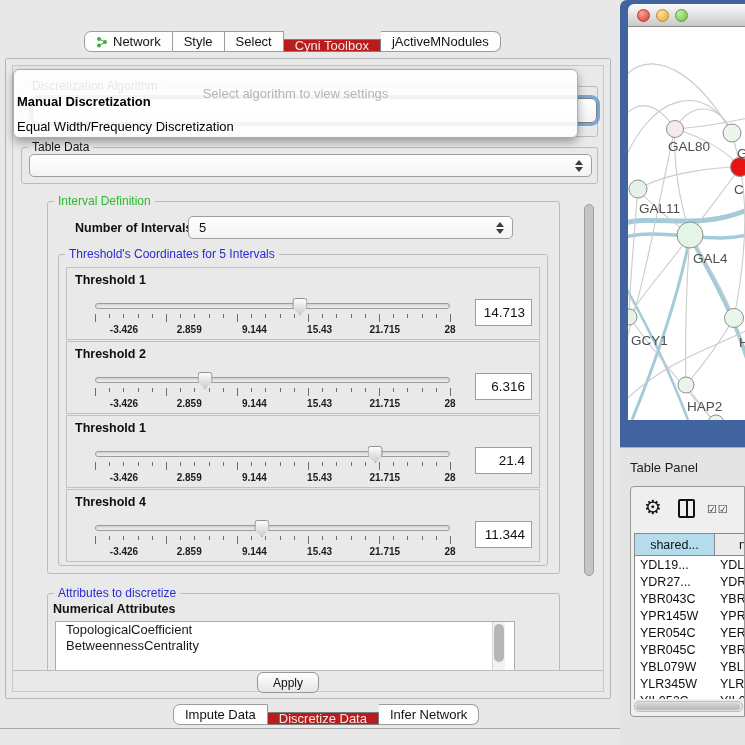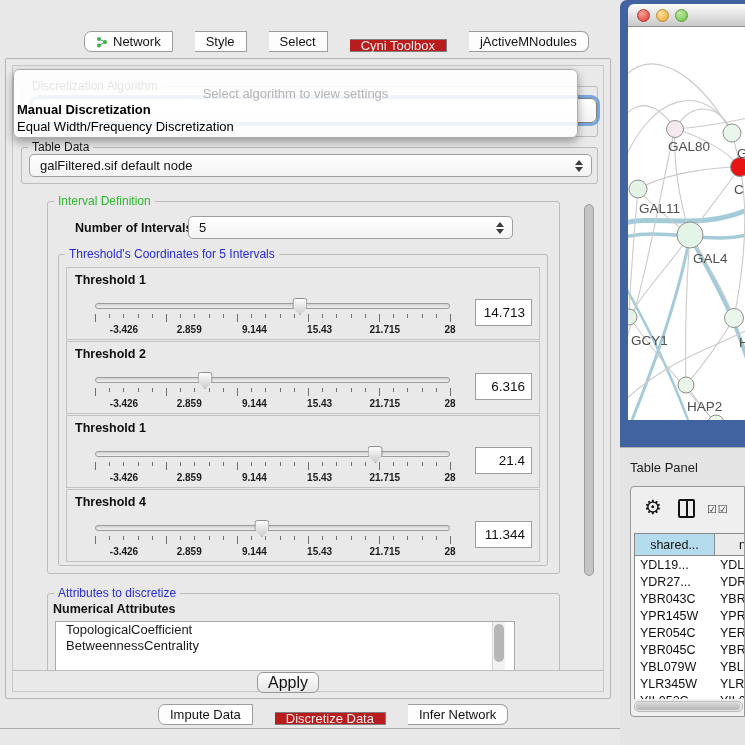--- a/index.html
+++ b/index.html
@@ -7,23 +7,23 @@
   .screen { position:relative; width:745px; height:745px; overflow:hidden; background:#e8e8e8; }
 
   
   .left-panel { position:absolute; left:0; top:0; width:620px; height:745px; background:#e8e8e8; }
   .titlebar { position:absolute; left:0; top:0; width:620px; height:28px; display:flex; align-items:center; padding:0 10px; }
   .tb-title { font-size:13px; color:#1c1c1c; }
   .tb-icons { margin-left:auto; display:flex; align-items:center; gap:9px; padding-right:2px; }
   .float-ic { display:inline-block; width:10px; height:10px; border:2px solid #2b2b2b; border-radius:1px; }
   .close-ic { font-size:14px; font-weight:bold; color:#1a1a1a; line-height:14px; }
 
-  .tabbar { position:absolute; display:flex; height:21px; z-index:5;gap:22px; }
+  .tabbar { position:absolute; display:flex; height:21px; z-index:5; }
   .tabbar.top { left:84px; top:31px; }
-  .tabbar.bottom { left:142px; top:704px;padding-left:16px; }
+  .tabbar.bottom { left:157px; top:704px;padding-left:16px; }
   .tab { display:flex; align-items:center; gap:5px; padding:0 11px; background:#fdfdfd; border:1px solid #9d9d9d; border-left:none; font-size:13px; color:#131313; white-space:nowrap; cursor:default; }
   .tab:first-child { border-left:1px solid #9d9d9d; border-radius:7px 0 0 7px; }
   .tab:last-child { border-radius:0 7px 7px 0; }
   .tab.sel { background:#b91c1c; color:#ececec; border-color:#7e7e7e;margin-top:8px; }
 
   .content-frame { position:absolute; left:5px; top:58px; width:606px; height:641px; border:1px solid #b6b6b6; border-radius:2px; background:#e9e9e9; }
   .inner-panel { position:absolute; left:6px; top:6px; width:592px; height:627px; border:1px solid #c9c9c9; background:#e9e9e9; }
 
   .groupbox { position:absolute; border:1px solid #bcbcbc; border-radius:3px; }
   .group-label { position:absolute; top:-8px; left:6px; background:#e9e9e9; padding:0 4px; font-size:12px; line-height:15px; white-space:nowrap; }
@@ -64,21 +64,21 @@
   .attr-title { position:absolute; left:5px; top:8px; font-size:12.5px; font-weight:bold; color:#101010; }
   .listbox { position:absolute; left:7px; top:27px; width:460px; height:120px; background:#fff; border:1px solid #ababab; overflow:hidden; }
   .list-item { height:16px; line-height:16px; font-size:13px; color:#1a1a1a; padding-left:10px; white-space:nowrap; }
   .list-vscroll { position:absolute; left:436px; top:0; width:13px; height:120px; background:#f2f2f2; border-left:1px solid #d5d5d5; }
   .list-vthumb { position:absolute; left:1px; top:2px; width:10px; height:38px; background:#b6b6b6; border-radius:5px; }
 
   .vscroll { position:absolute; left:571px; top:124px; width:11px; height:478px; }
   .vthumb { position:absolute; left:0; width:10px; top:14px; height:372px; background:#c4c4c4; border:1px solid #9e9e9e; border-radius:6px; }
 
   .south-line { position:absolute; left:0; top:604px; width:100%; border-top:1px solid #bdbdbd; }
-  .apply-btn { position:absolute; left:244px; top:606px; width:62px; height:21px; background:linear-gradient(#ffffff,#e6e6e6); border:1px solid #969696; border-radius:6px; font-size:16px; color:#111; font-family:"Liberation Sans",sans-serif; }
+  .apply-btn { position:absolute; left:244px; top:606px; width:62px; height:21px; background:linear-gradient(#ffffff,#e6e6e6); border:1px solid #969696; border-radius:6px; font-size:12px; color:#111; font-family:"Liberation Sans",sans-serif; }
 
   .popup { position:absolute; left:13px; top:69px; width:565px; height:69px; background:rgba(255,255,255,0.89); border:1px solid #adadad; border-radius:6px; box-shadow:0 4px 10px rgba(0,0,0,0.35); z-index:30; }
   .popup-ph { position:absolute; top:16px; left:0; right:0; text-align:center; color:#b4b4b4; font-size:13px; }
   .popup-item { position:absolute; left:3px; font-size:13px; color:#000; white-space:nowrap; }
   .popup-item.hl { font-weight:bold; }
 
   .win-bottom-line { position:absolute; left:0; top:728px; width:620px; border-top:1px solid #ababab; }
 
   
   .right-panel { position:absolute; left:620px; top:0; width:125px; height:745px; background:#e4e4e4; }
@@ -144,21 +144,20 @@
 
         <div class="groupbox alg-group">
           <span class="group-label label-dark">Discretization Algorithm</span>
         </div>
         <div class="combo alg-combo"></div>
 
         <div class="groupbox td-group">
           <span class="group-label label-dark">Table Data</span>
         </div>
         <div class="combo td-combo">
-          <span>galFiltered.sif default node</span>
           <span class="stepper">
               <i class="up"></i>
               <i class="dn"></i>
             </span>
         </div>
 
         <div class="scroll-area">
           <div class="groupbox int-group">
             <span class="group-label label-green">Interval Definition</span>
             <span class="noi-label">Number of Intervals</span>
@@ -382,21 +381,21 @@
           <span>Discretize Data</span>
         </div>
         <div class="tab">
           <span>Infer Network</span>
         </div>
       </div>
 
     <div class="popup">
       <div class="popup-ph">Select algorithm to view settings</div>
       <div id="popup-items">
-          <div class="popup-item hl" style="top: 32px;">Manual Discretization</div>
+          <div class="popup-item hl" style="top: 24px;">Manual Discretization</div>
           <div class="popup-item" style="top: 49px;">Equal Width/Frequency Discretization</div>
         </div>
     </div>
 
     <div class="win-bottom-line"></div>
   </div>
 
   <div class="right-panel">
     <div class="net-window">
       <div class="net-titlebar">

